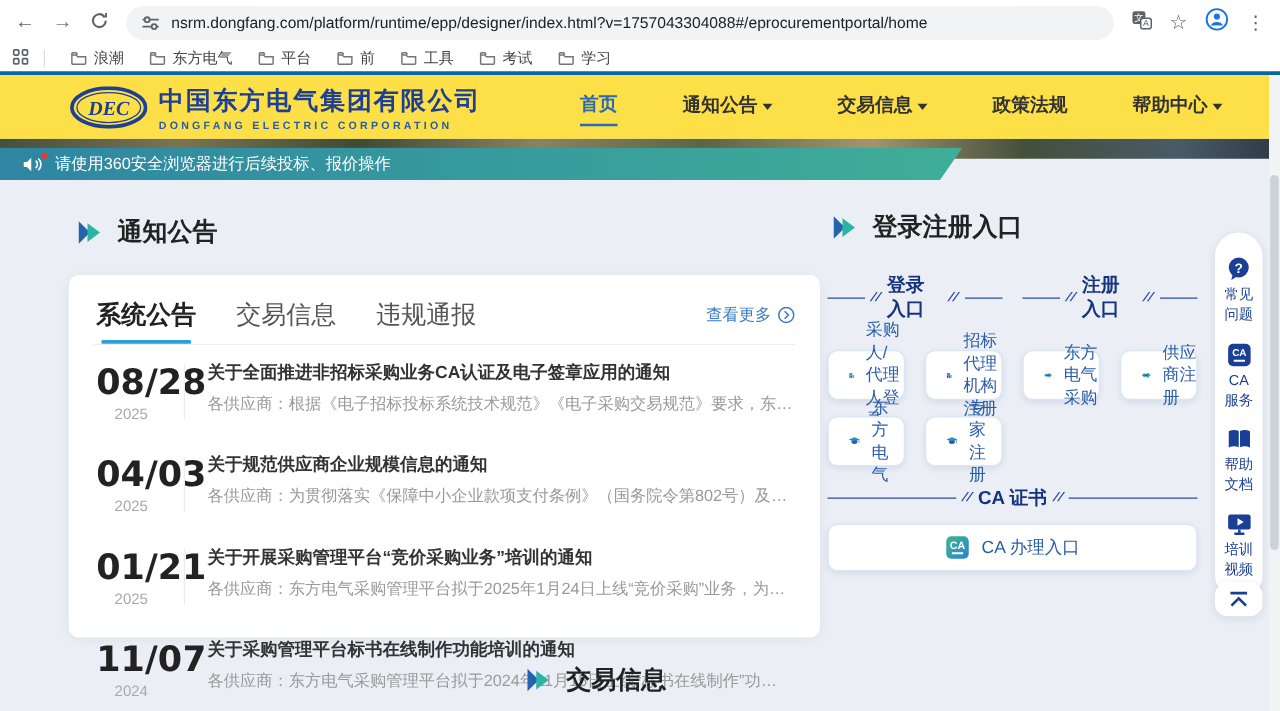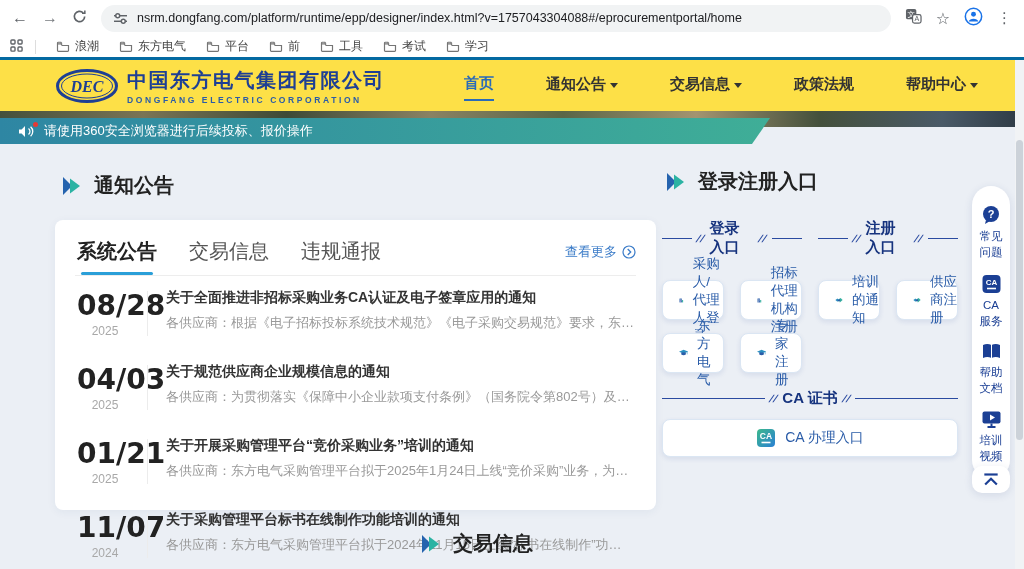--- a/index.html
+++ b/index.html
@@ -365,21 +365,21 @@
               </g>
             </svg>
           <span>招标代理机构注册</span>
         </div>
         <div class="entry-btn">
           <svg width="20" height="15" viewBox="0 0 20 15">
               <polygon points="1,6.5 6,2.5 10,5.5 6,10.5" fill="#2a8fc0"></polygon>
               <polygon points="9,4.5 14,1.5 19,6.5 12,12.5" fill="#35b0a0"></polygon>
               <rect x="7" y="5" width="6" height="4" fill="#2a5ca8" transform="rotate(-15 10 7)"></rect>
             </svg>
-          <span>培训的通知</span>
+          <span>东方电气采购</span>
         </div>
         <div class="entry-btn">
           <svg width="20" height="15" viewBox="0 0 20 15">
               <polygon points="1,6.5 6,2.5 10,5.5 6,10.5" fill="#2a8fc0"></polygon>
               <polygon points="9,4.5 14,1.5 19,6.5 12,12.5" fill="#35b0a0"></polygon>
               <rect x="7" y="5" width="6" height="4" fill="#2a5ca8" transform="rotate(-15 10 7)"></rect>
             </svg>
           <span>供应商注册</span>
         </div>
         <div class="entry-btn">

